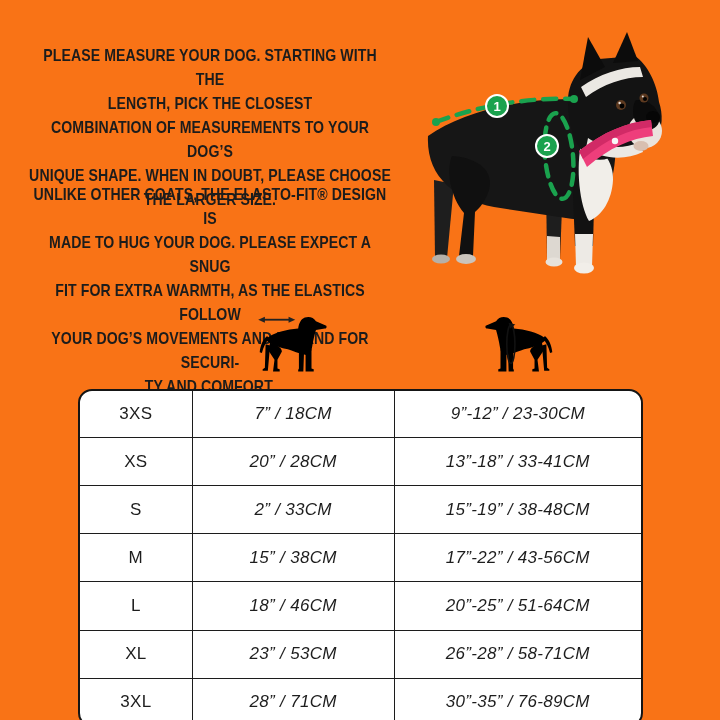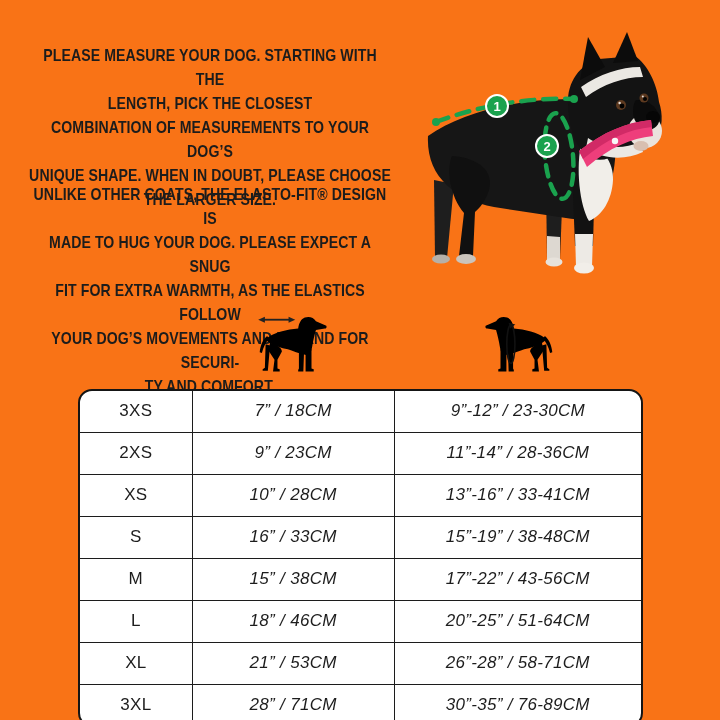--- a/index.html
+++ b/index.html
@@ -160,47 +160,42 @@
           <col style="width:36%">
           <col style="width:44%">
         </colgroup>
       <tbody>
         <tr>
           <td>3XS</td>
           <td>7” / 18CM</td>
           <td>9”-12” / 23-30CM</td>
         </tr>
         <tr>
-          <td>2XS</td>
-          <td>9” / 23CM</td>
-          <td>11”-14” / 28-36CM</td>
-        </tr>
-        <tr>
           <td>XS</td>
-          <td>10” / 28CM</td>
-          <td>13”-16” / 33-41CM</td>
+          <td>20” / 28CM</td>
+          <td>13”-18” / 33-41CM</td>
         </tr>
         <tr>
           <td>S</td>
-          <td>16” / 33CM</td>
+          <td>2” / 33CM</td>
           <td>15”-19” / 38-48CM</td>
         </tr>
         <tr>
           <td>M</td>
           <td>15” / 38CM</td>
           <td>17”-22” / 43-56CM</td>
         </tr>
         <tr>
           <td>L</td>
           <td>18” / 46CM</td>
           <td>20”-25” / 51-64CM</td>
         </tr>
         <tr>
           <td>XL</td>
-          <td>21” / 53CM</td>
+          <td>23” / 53CM</td>
           <td>26”-28” / 58-71CM</td>
         </tr>
         <tr>
           <td>3XL</td>
           <td>28” / 71CM</td>
           <td>30”-35” / 76-89CM</td>
         </tr>
       </tbody>
     </table>
   </div>

